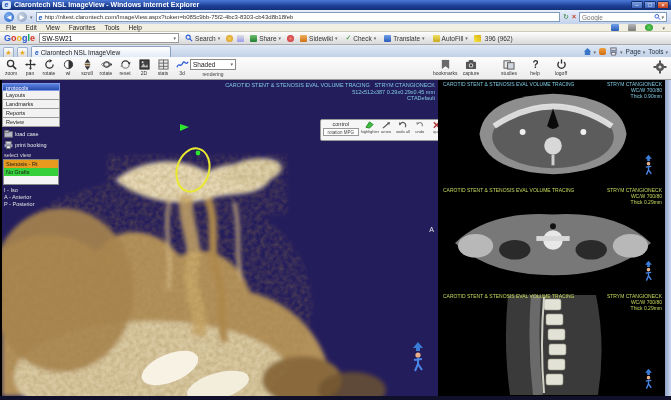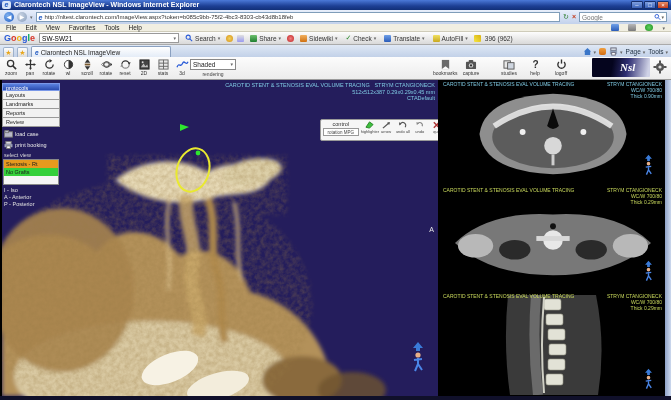--- a/index.html
+++ b/index.html
@@ -350,21 +350,20 @@
         </svg>
       <span class="lbl">help</span>
     </div>
     <div class="tool" style="left:549px;width:24px;">
       <svg width="11" height="11" viewBox="0 0 12 12">
           <path d="M3.2,3.2 A4,4 0 1 0 8.8,3.2" fill="none" stroke="#333" stroke-width="1.5"></path>
           <line x1="6" y1="0.5" x2="6" y2="5" stroke="#333" stroke-width="1.5"></line>
         </svg>
       <span class="lbl">logoff</span>
     </div>
-    <div class="brand">Nsl</div>
     <div class="gear">
       <svg width="14" height="14" viewBox="0 0 14 14">
           <circle cx="7" cy="7" r="4" fill="#555"></circle>
           <circle cx="7" cy="7" r="1.6" fill="#ddd"></circle>
           <rect x="6" y="0.5" width="2" height="3" fill="#555"></rect>
           <rect x="6" y="10.5" width="2" height="3" fill="#555"></rect>
           <rect x="0.5" y="6" width="3" height="2" fill="#555"></rect>
           <rect x="10.5" y="6" width="3" height="2" fill="#555"></rect>
         </svg>
     </div>

